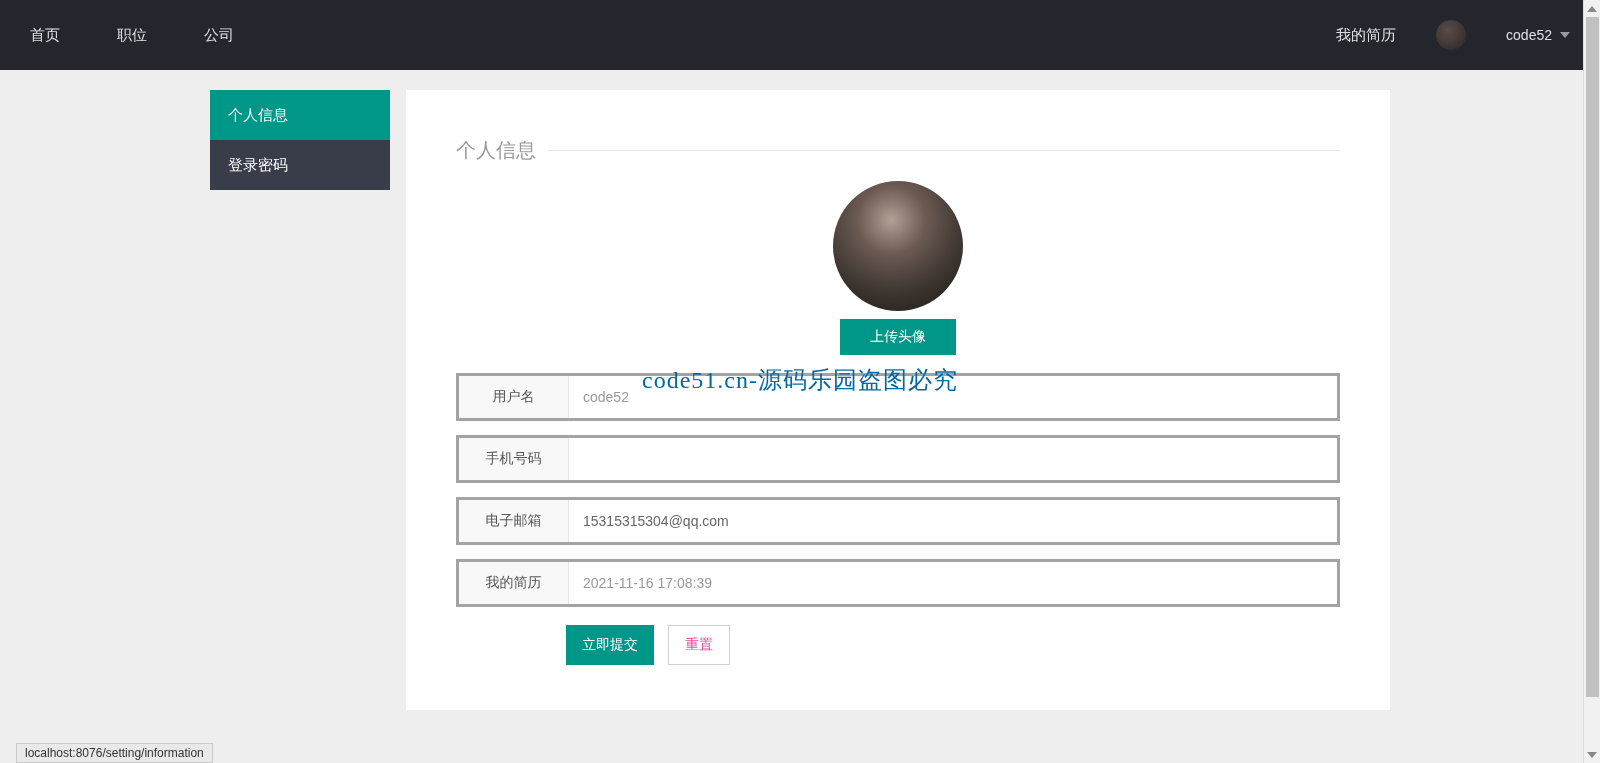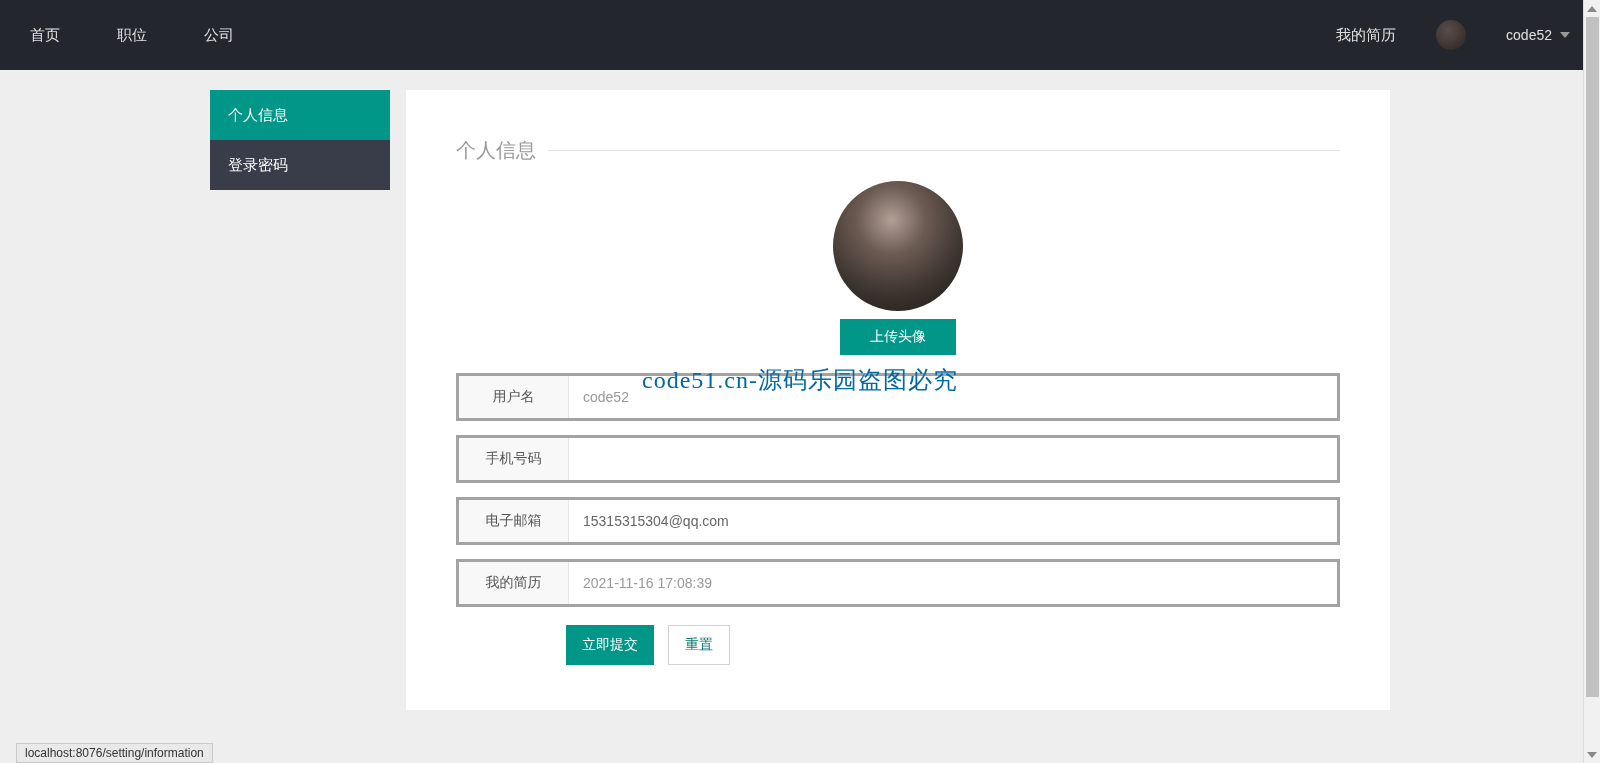--- a/index.html
+++ b/index.html
@@ -141,21 +141,21 @@
     padding-left: 110px;
     margin-top: 18px;
   }
   .btn {
     padding: 10px 16px;
     font-size: 14px;
     cursor: pointer;
     border: none;
   }
   .btn-primary { background: #009688; color: #fff; }
-  .btn-default { background: #fff; color: #0f766e; border: 1px solid #d2d2d2; }
+  .btn-default { background: #fff; color: #ec4899; border: 1px solid #d2d2d2; }
   .watermark {
     position: absolute;
     top: 364px;
     left: 0; right: 0;
     text-align: center;
     color: #0369a1;
     font-size: 24px;
     font-family: "SimSun", serif;
     letter-spacing: 1px;
     pointer-events: none;

